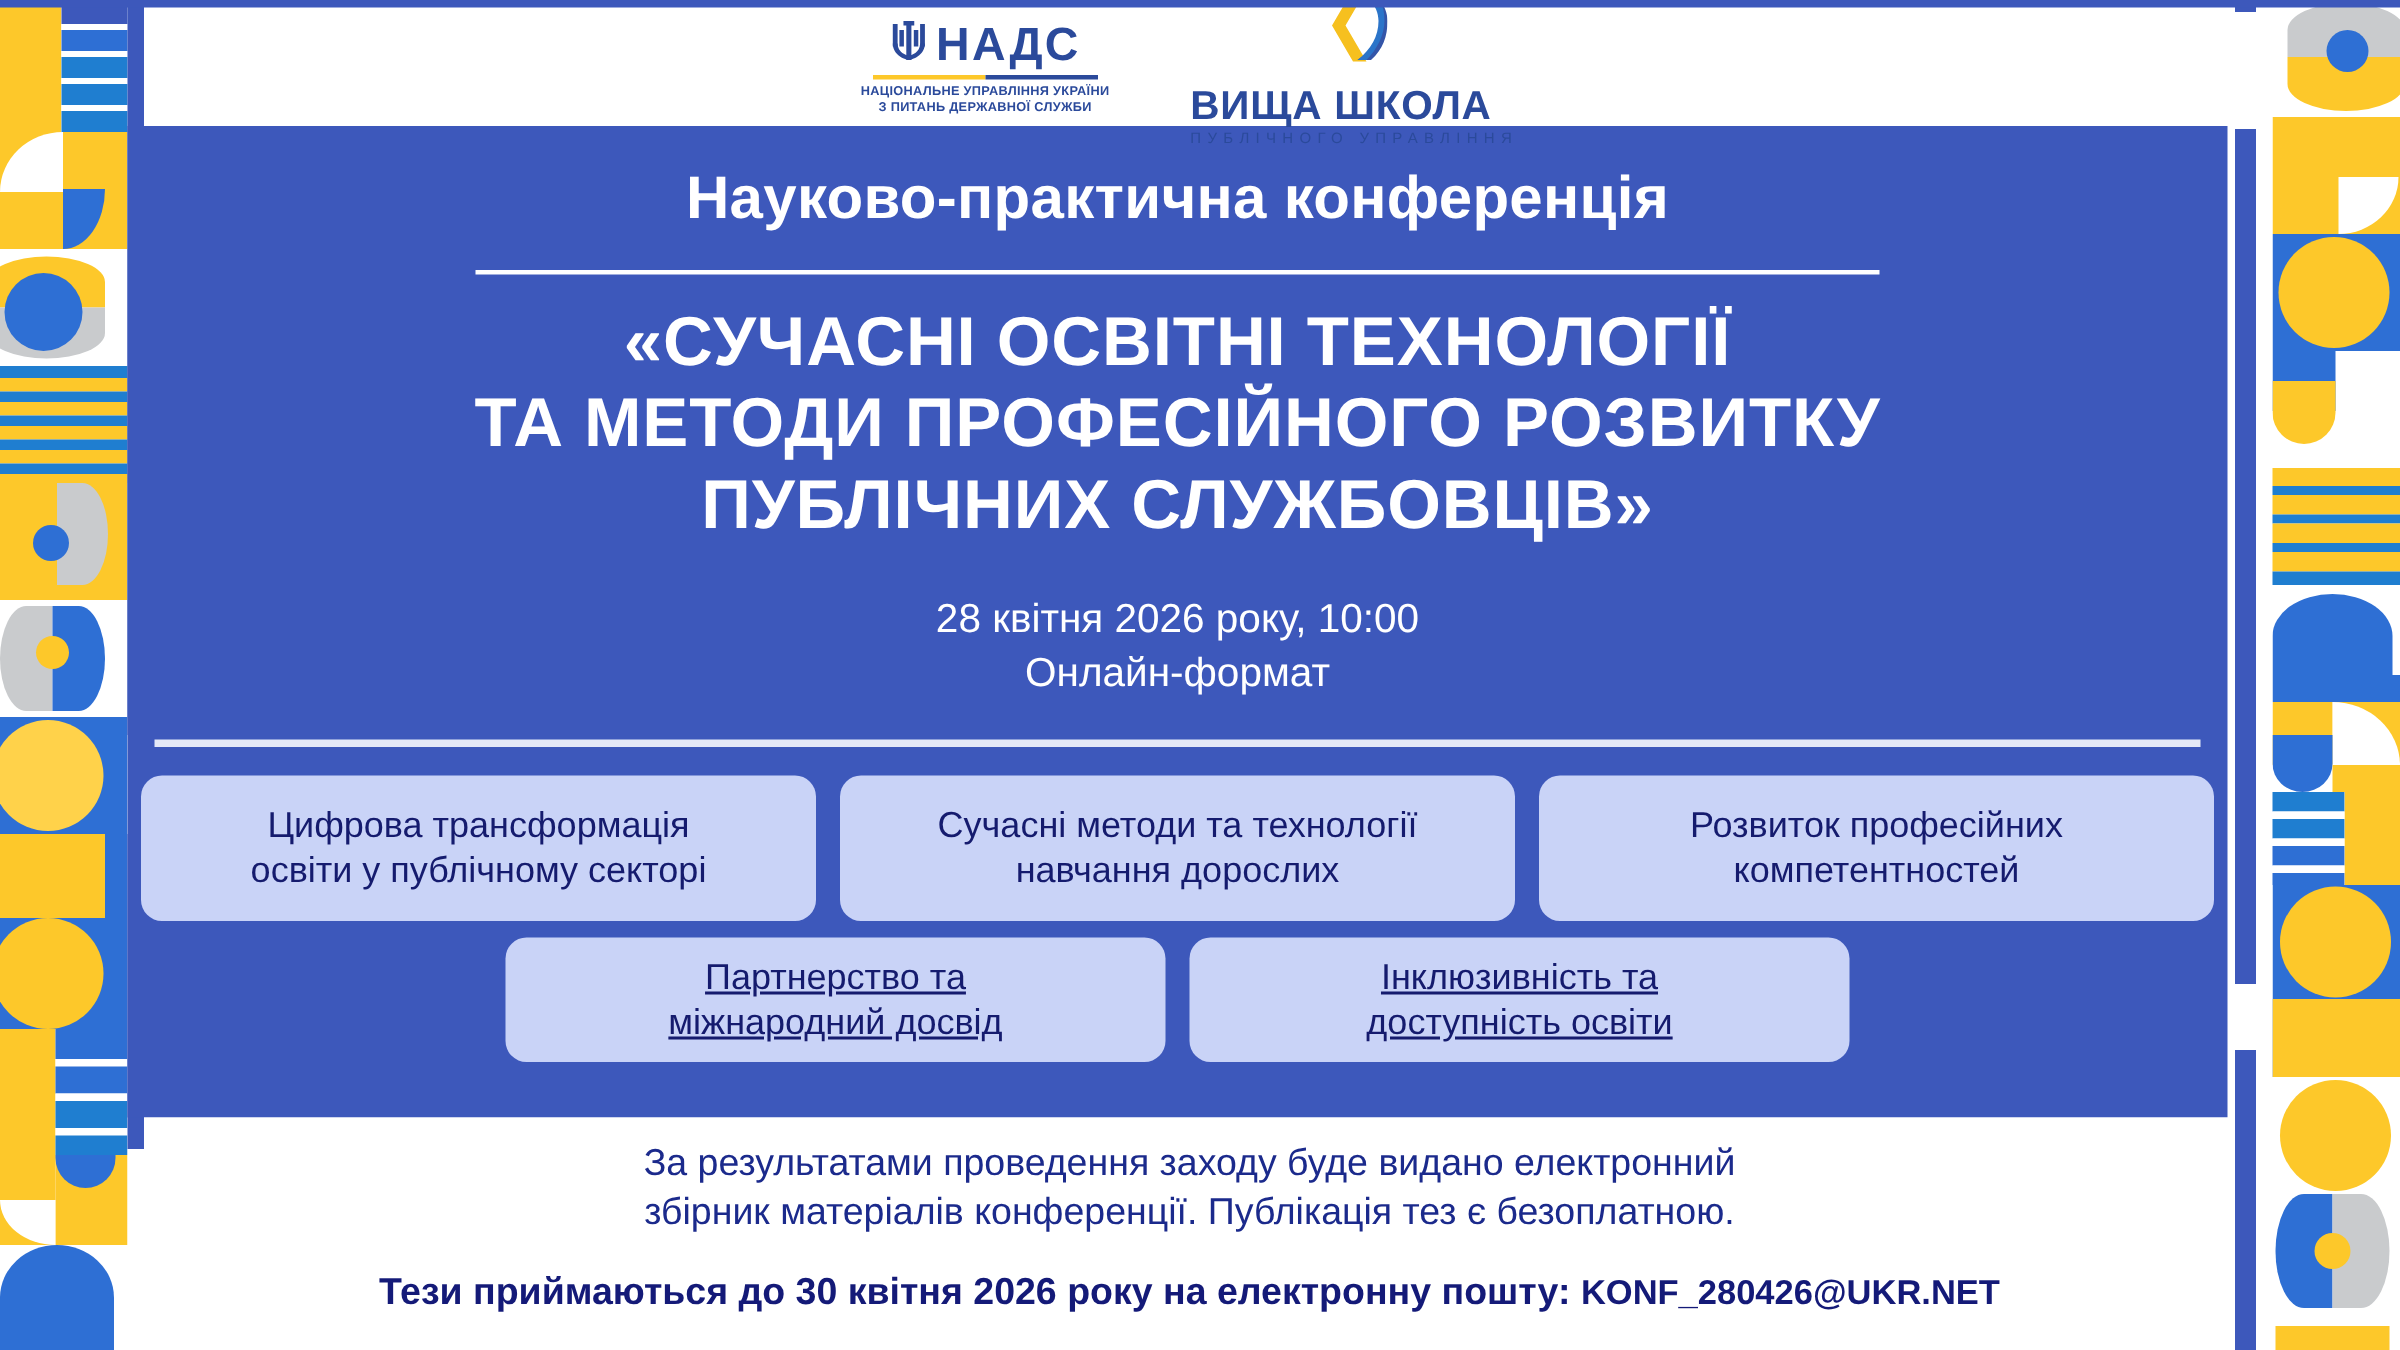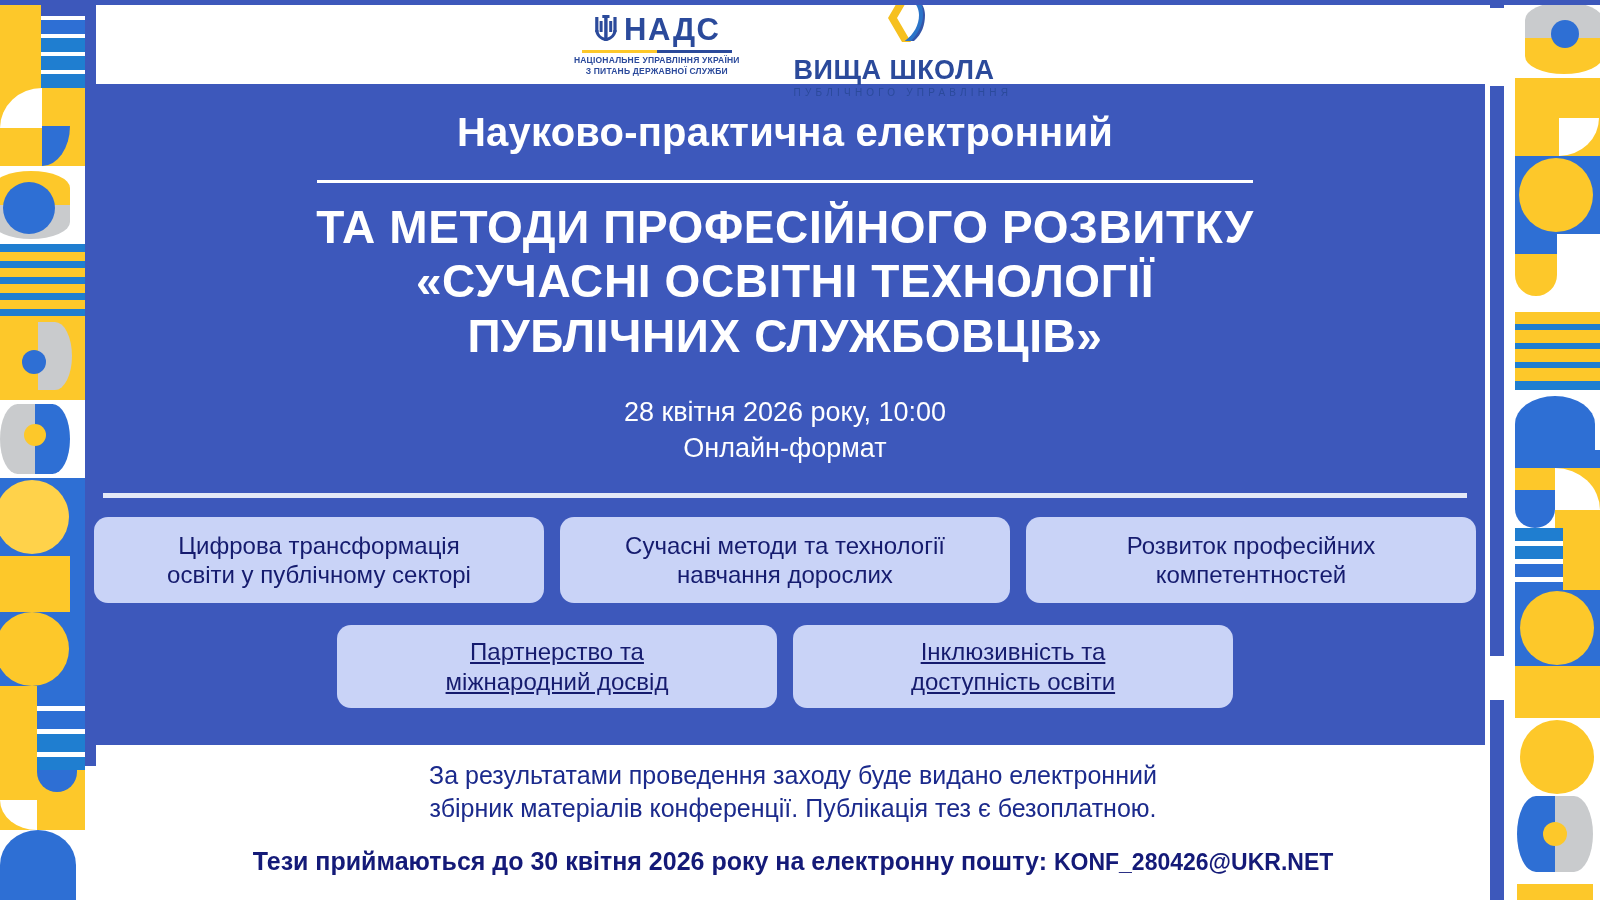--- a/index.html
+++ b/index.html
@@ -146,21 +146,21 @@
   .chips-row.r2 { top: 541px; }
   .chip {
     background: #c9d3f7;
     border-radius: 14px;
     color: #151b6e;
     font-size: 24px; font-weight: 500;
     line-height: 1.22; text-align: center;
     display: flex; align-items: center; justify-content: center;
     padding: 12px 16px;
   }
-  .chips-row.r1 .chip { width: 450px; height: 86px; }
+  .chips-row.r1 .chip { width: 450px; height: 97px; }
   .chips-row.r2 .chip { width: 440px; height: 83px; text-decoration: underline; }
 
   
   .footer {
     position: absolute; left: 96px; top: 745px;
     width: 1394px; height: 155px;
     background: #ffffff;
     z-index: 5;
     display: flex; flex-direction: column;
     align-items: center; justify-content: flex-start;
@@ -405,26 +405,26 @@
       </span>
       <span class="vs-text">
         <span class="vs-word">ВИЩА ШКОЛА</span>
         <span class="vs-sub">ПУБЛІЧНОГО УПРАВЛІННЯ</span>
       </span>
     </div>
   </div>
 
   <div class="panel">
 
-    <div class="kicker">Науково-практична електронний</div>
+    <div class="kicker">Науково-практична конференція</div>
     <div class="kicker-rule"></div>
 
     <div class="title">
+      <div>«СУЧАСНІ ОСВІТНІ ТЕХНОЛОГІЇ</div>
       <div>ТА МЕТОДИ ПРОФЕСІЙНОГО РОЗВИТКУ</div>
-      <div>«СУЧАСНІ ОСВІТНІ ТЕХНОЛОГІЇ</div>
       <div>ПУБЛІЧНИХ СЛУЖБОВЦІВ»</div>
     </div>
 
     <div class="meta">
       <div>28 квітня 2026 року, 10:00</div>
       <div>Онлайн-формат</div>
     </div>
 
     <div class="divider"></div>
 

